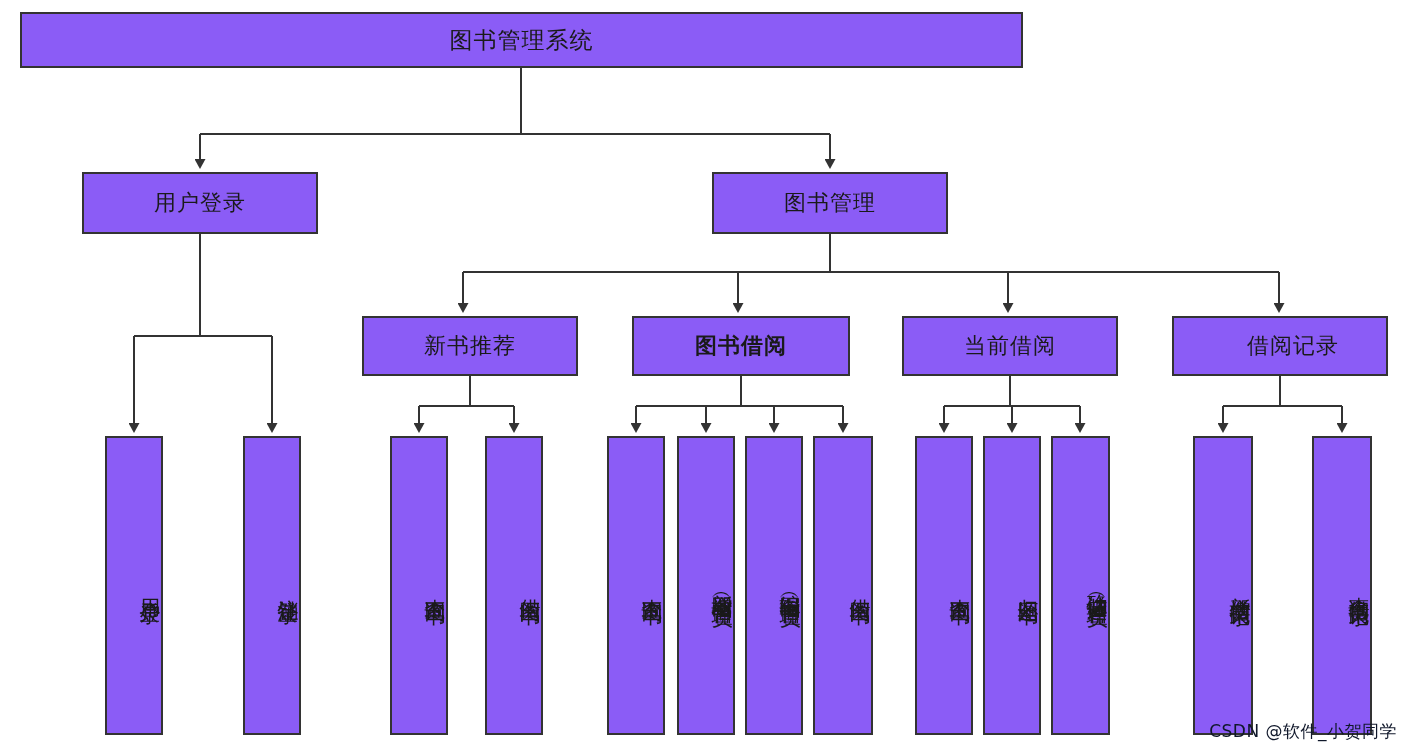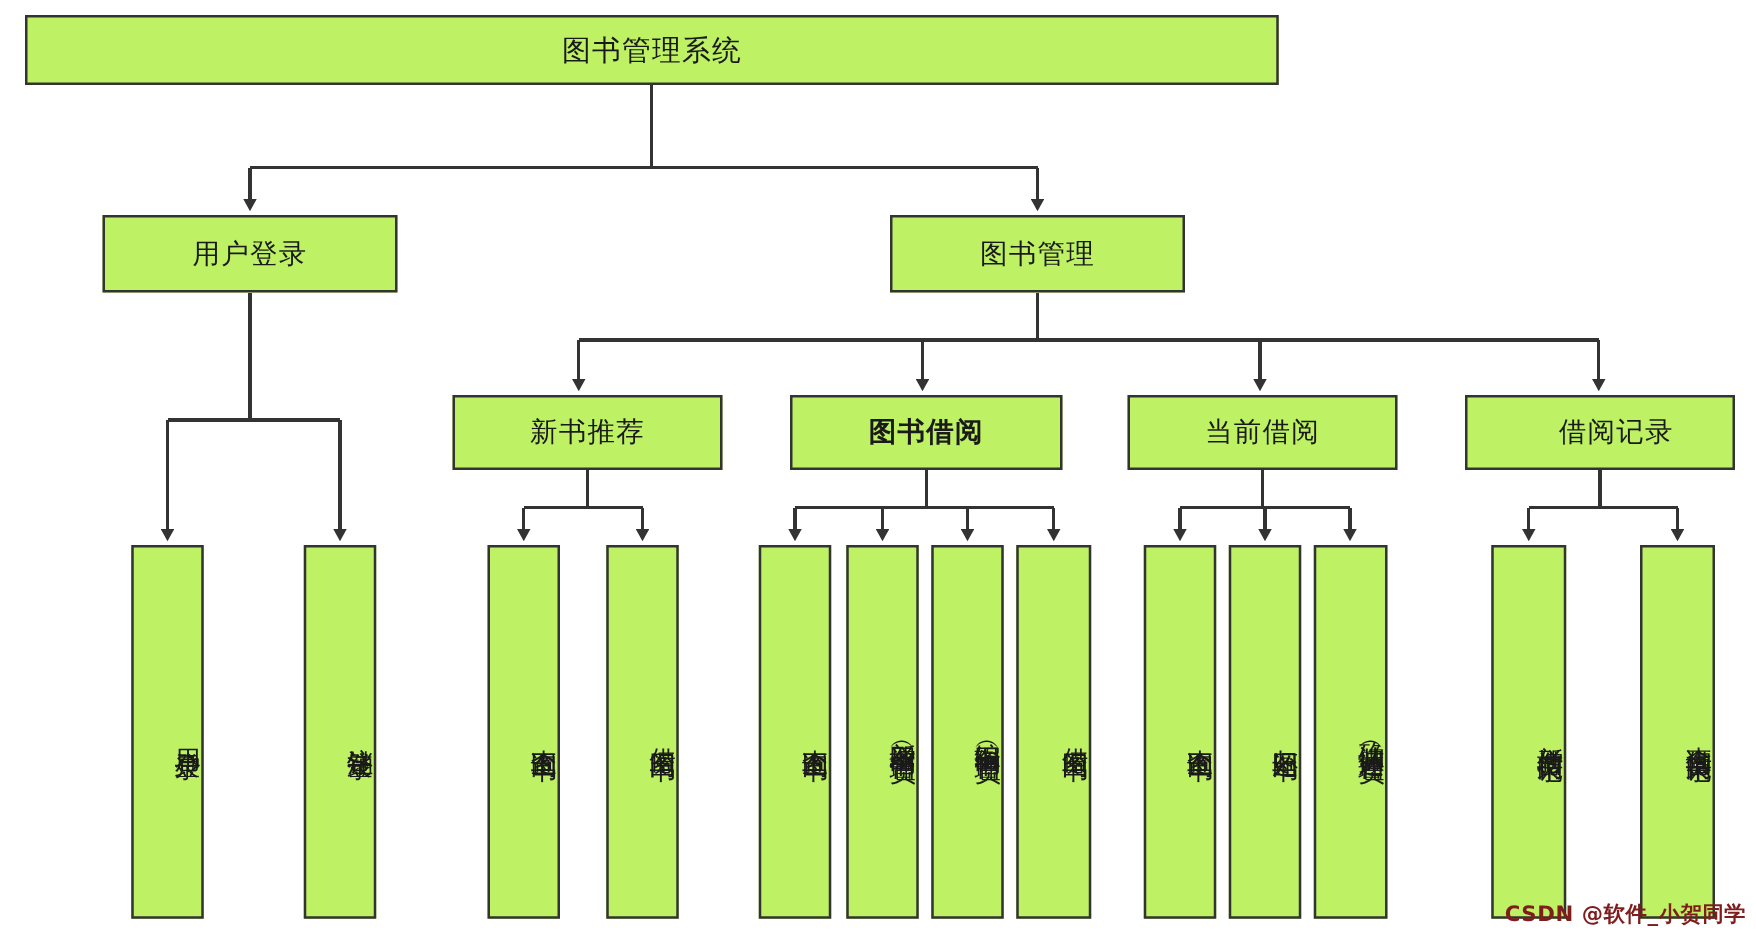--- a/index.html
+++ b/index.html
@@ -3,21 +3,21 @@
 <meta charset="utf-8">
 <style>
   html,body{margin:0;padding:0;background:#ffffff;}
   body{font-family:"DejaVu Sans","Liberation Sans",sans-serif;}
   #canvas{position:relative;width:1405px;height:747px;background:#ffffff;overflow:hidden;}
   svg#edges{position:absolute;left:0;top:0;width:1405px;height:747px;}
   .node{
     position:absolute;
     box-sizing:border-box;
     border:2px solid #333333;
-    background:#bef264;
+    background:#8b5cf6;
     display:flex;
     align-items:center;
     justify-content:center;
     color:#1a1a1a;
   }
   .node.horiz{font-size:22px;letter-spacing:1px;}
   .node.root{font-size:23px;}
   .node.vert{
     font-size:21px;
     writing-mode:vertical-rl;
@@ -147,14 +147,14 @@
   <div class="node vert" id="n-leaf-10" style="left: 1051px; top: 436px; width: 59px; height: 299px;">
       <span style="font-size: 21px;">确认归还（管理员）</span>
     </div>
   <div class="node vert" id="n-leaf-11" style="left: 1193px; top: 436px; width: 60px; height: 299px;">
       <span style="font-size: 21px;">新增借阅记录</span>
     </div>
   <div class="node vert" id="n-leaf-12" style="left: 1312px; top: 436px; width: 60px; height: 299px;">
       <span style="font-size: 21px;">查询借阅记录</span>
     </div>
 
-  <div id="watermark" style="color: #7f1d1d; font-weight: bold;">CSDN @软件_小贺同学</div>
+  <div id="watermark" style="color: #0f172a;">CSDN @软件_小贺同学</div>
 </div>
 
 </body></html>

